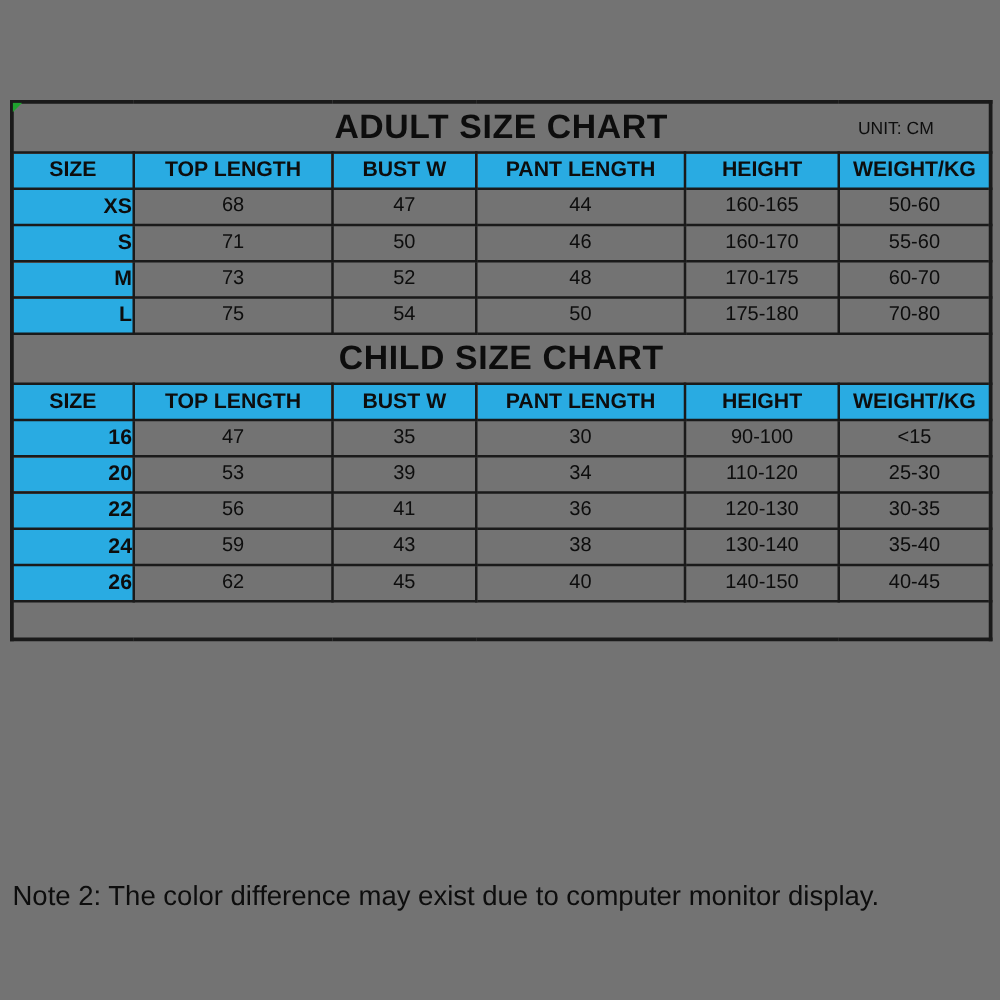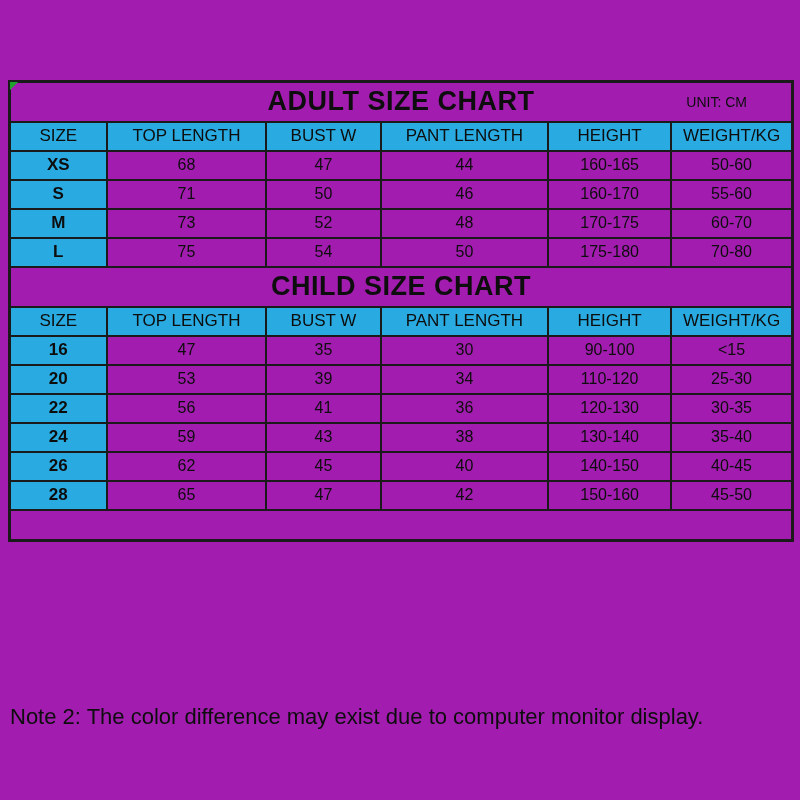--- a/index.html
+++ b/index.html
@@ -12,21 +12,21 @@
     margin: 0;
     padding: 0;
     background: #ffffff;
     font-family: "Liberation Sans", sans-serif;
     color: var(--text);
   }
   .sheet {
     position: relative;
     width: 800px;
     height: 800px;
-    background: #a21caf;
+    background: #737373;
     overflow: hidden;
   }
   .corner-artifact {
     position: absolute;
     left: 10px;
     top: 82px;
     width: 8px;
     height: 8px;
     background: var(--green);
     clip-path: polygon(0 0, 100% 0, 0 100%);
@@ -67,30 +67,31 @@
     font-size: 14px;
     font-weight: normal;
     letter-spacing: 0px;
   }
   tr.head-row {
     height: 29px;
   }
   tr.head-row th {
     background: var(--blue);
     font-size: 17px;
-    font-weight: normal;
+    font-weight: bold;
   }
   tbody.data-rows tr {
     height: 29px;
     font-size: 16px;
   }
   tbody.data-rows td:first-child {
     background: var(--blue);
     font-weight: bold;
     font-size: 17px;
+    text-align: right;
   }
   tr.empty-row {
     height: 31px;
   }
   .notes {
     position: absolute;
     left: 10px;
     top: 698px;
     font-size: 22px;
     line-height: 37px;
@@ -215,28 +216,20 @@
           <td>35-40</td>
         </tr>
         <tr>
           <td>26</td>
           <td>62</td>
           <td>45</td>
           <td>40</td>
           <td>140-150</td>
           <td>40-45</td>
         </tr>
-        <tr>
-          <td>28</td>
-          <td>65</td>
-          <td>47</td>
-          <td>42</td>
-          <td>150-160</td>
-          <td>45-50</td>
-        </tr>
       </tbody>
 
     <tbody>
       <tr class="empty-row">
         <td colspan="6"></td>
       </tr>
     </tbody>
   </table>
 
   <div class="notes">

